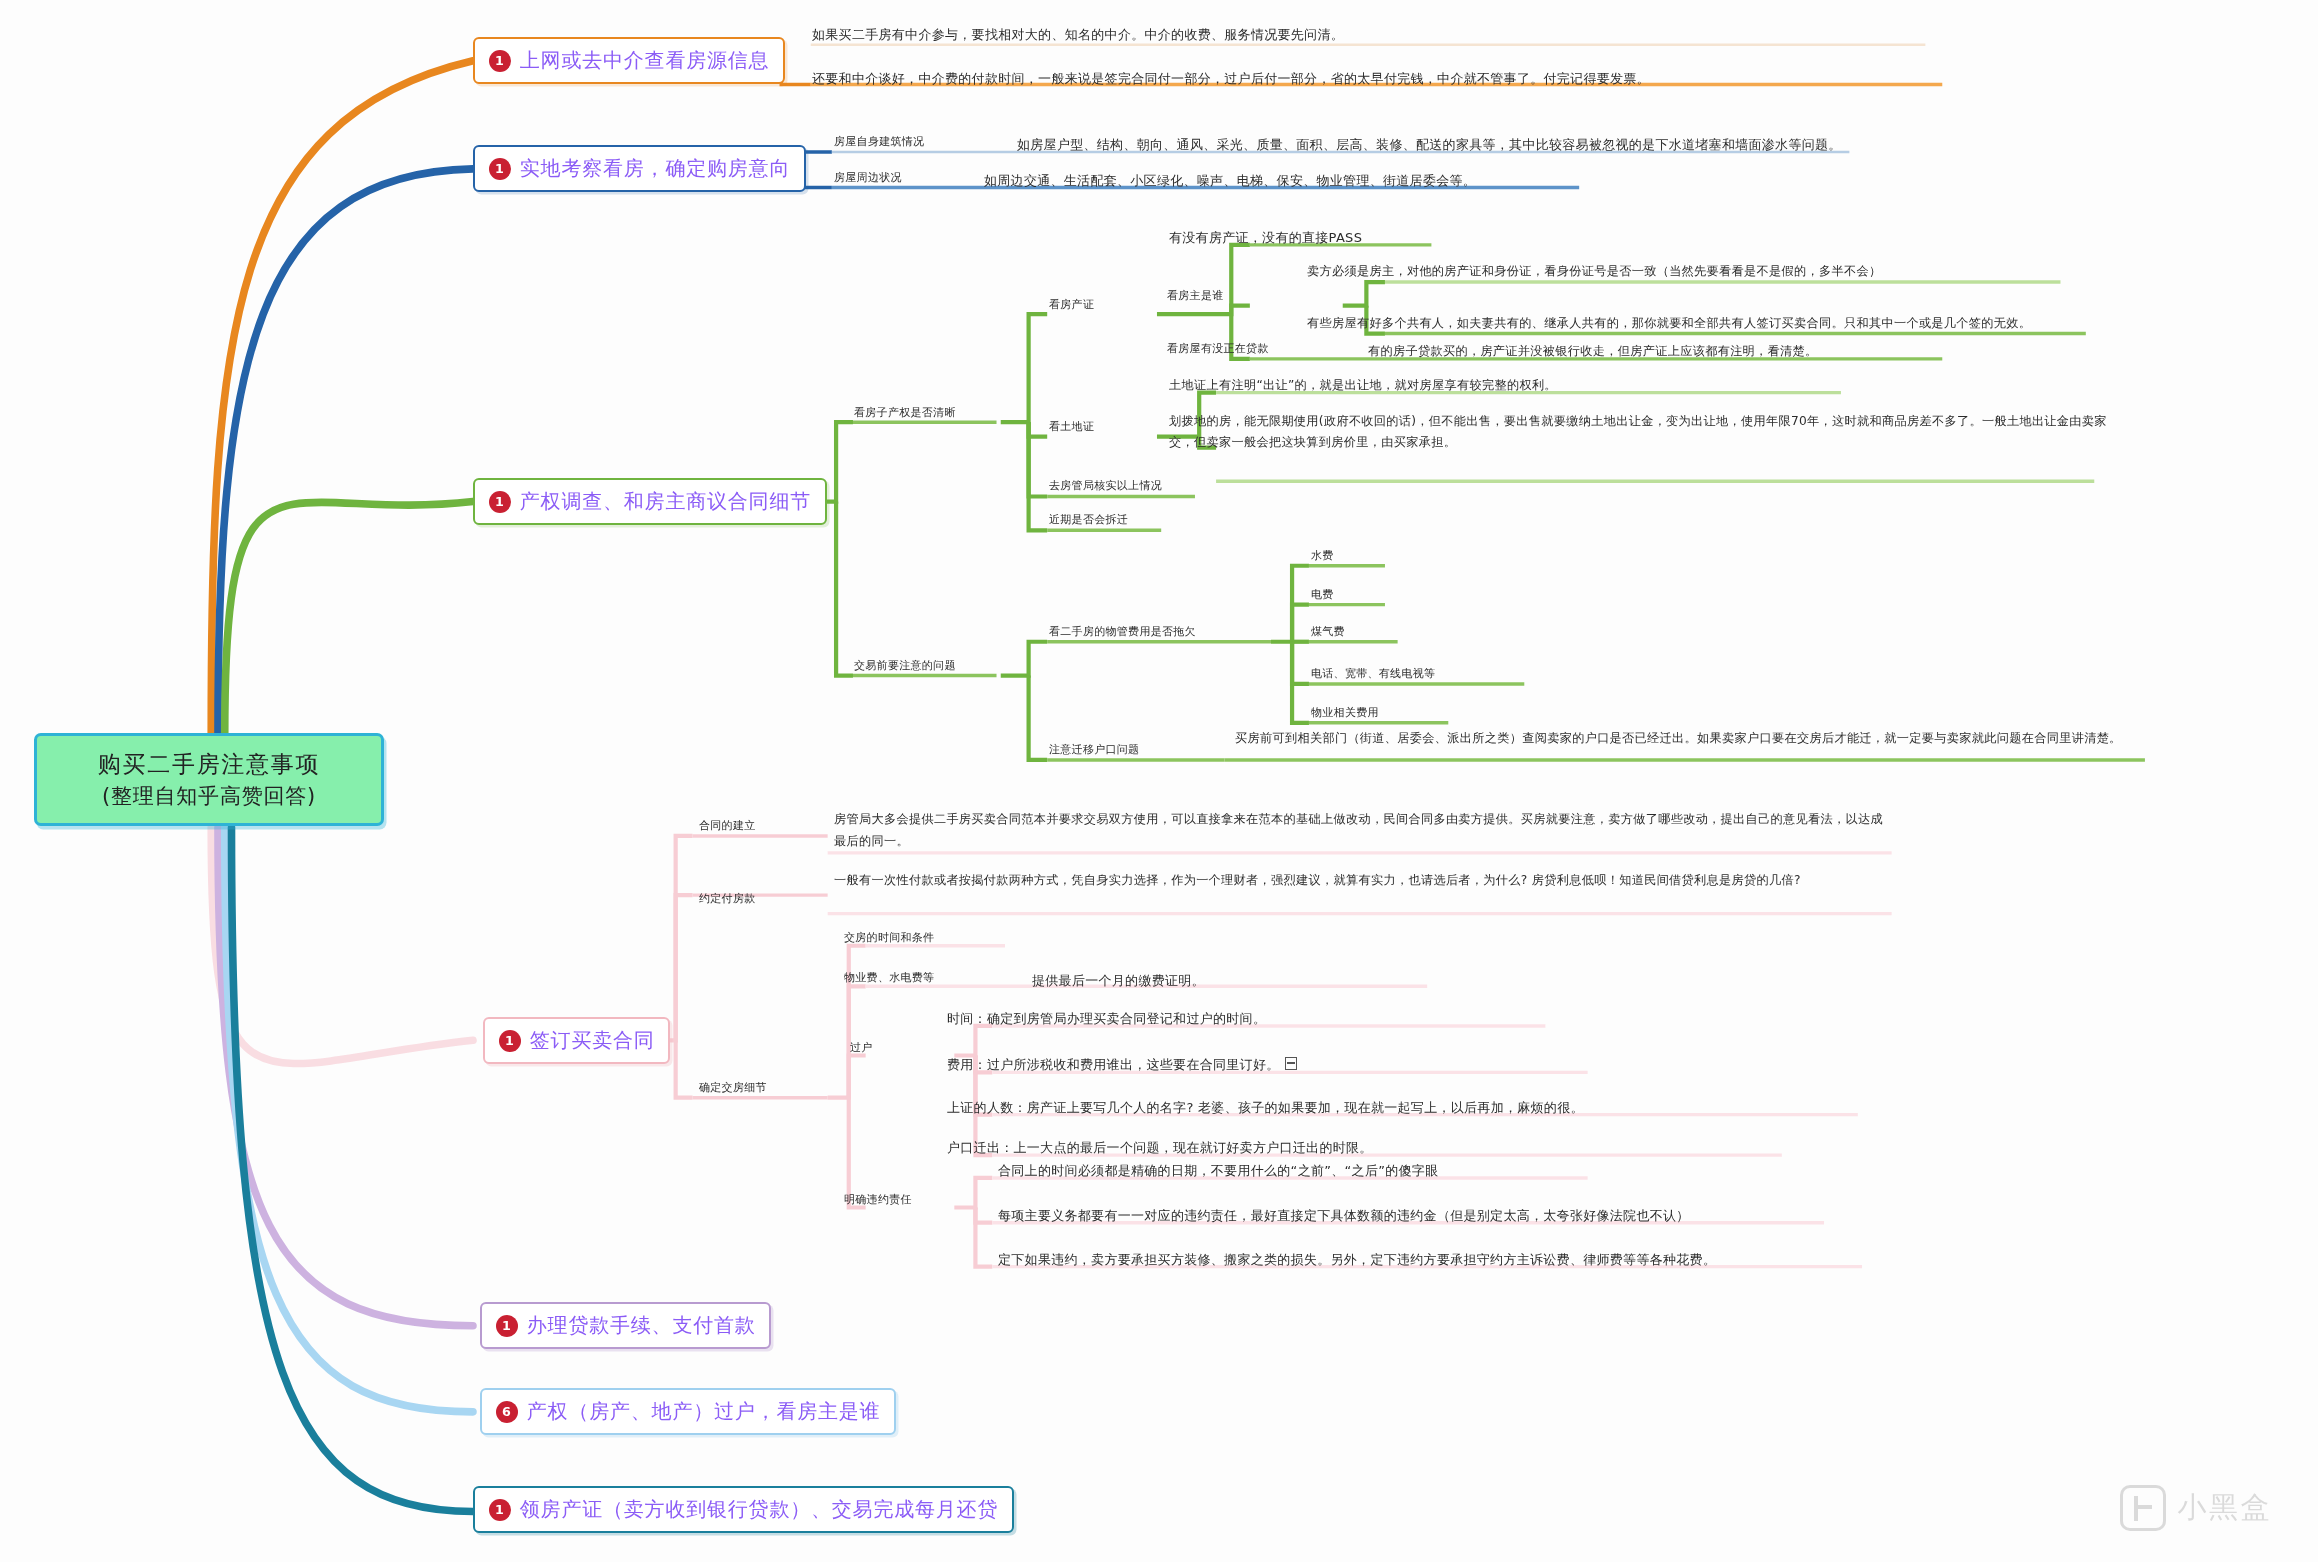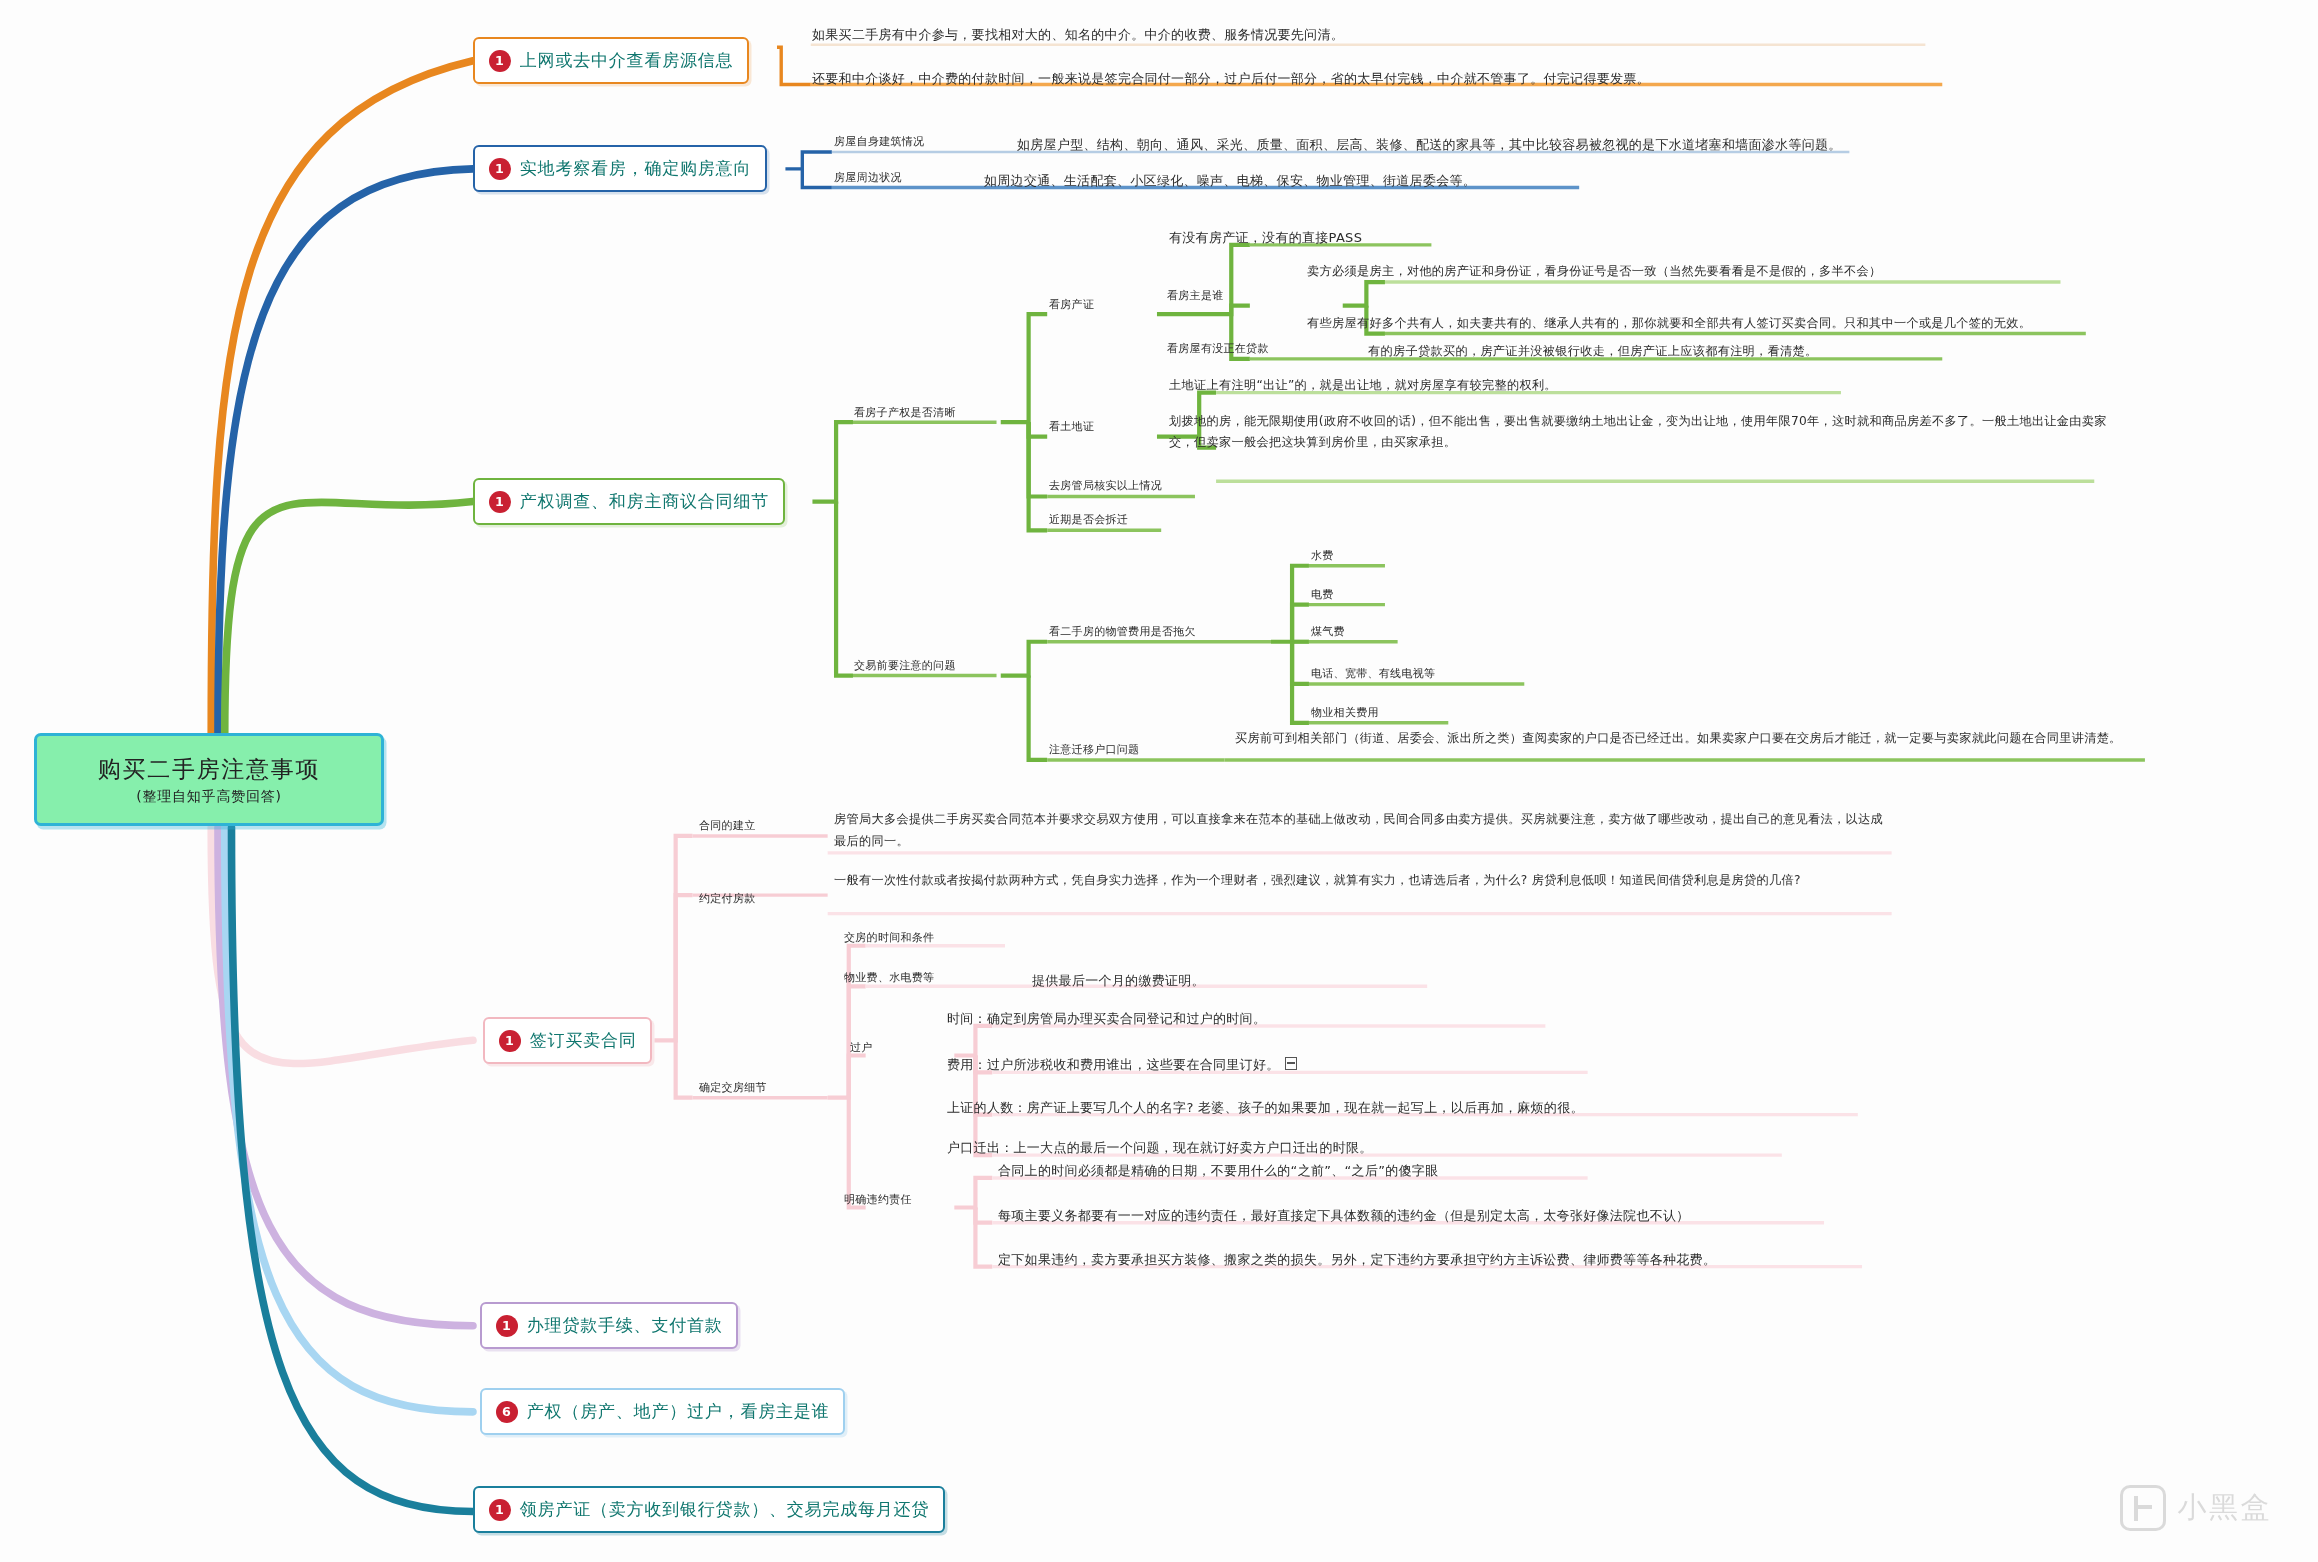--- a/index.html
+++ b/index.html
@@ -29,36 +29,36 @@
     width: 350px; height: 93px;
     background: #86efac;
     border: 3.4px solid #2eb3d6;
     border-radius: 6.8px;
     box-shadow: 2.5px 3.4px 0 rgba(46,179,214,.35);
     display: flex; flex-direction: column;
     align-items: center; justify-content: center;
     z-index: 5;
   }
   .center-line1 { font-size: 23px; color: #222; letter-spacing: 1.7px; line-height: 1.5; }
-  .center-line2 { font-size: 14px; color: #222; letter-spacing: 0.8px; line-height: 1.5; }
+  .center-line2 { font-size: 21px; color: #222; letter-spacing: 0.8px; line-height: 1.5; }
 
   
   .main-node {
     position: absolute;
     background: #fff;
     border: 2.5px solid #ccc;
     border-radius: 5.9px;
     display: flex; align-items: center;
     padding: 0 13.5px;
     height: 47px;
     z-index: 4;
     white-space: nowrap;
   }
   .main-node .m-label {
-    font-size: 17px; color: #0f766e; letter-spacing: 0.8px;
+    font-size: 20px; color: #8b5cf6; letter-spacing: 0.8px;
   }
   .num-badge {
     display: inline-flex; align-items: center; justify-content: center;
     width: 22px; height: 22px; min-width: 22px;
     border-radius: 50%;
     background: #c92032;
     color: #fff; font-size: 12.7px; font-weight: bold;
     margin-right: 9.3px;
     font-family: "DejaVu Sans", sans-serif;
   }

